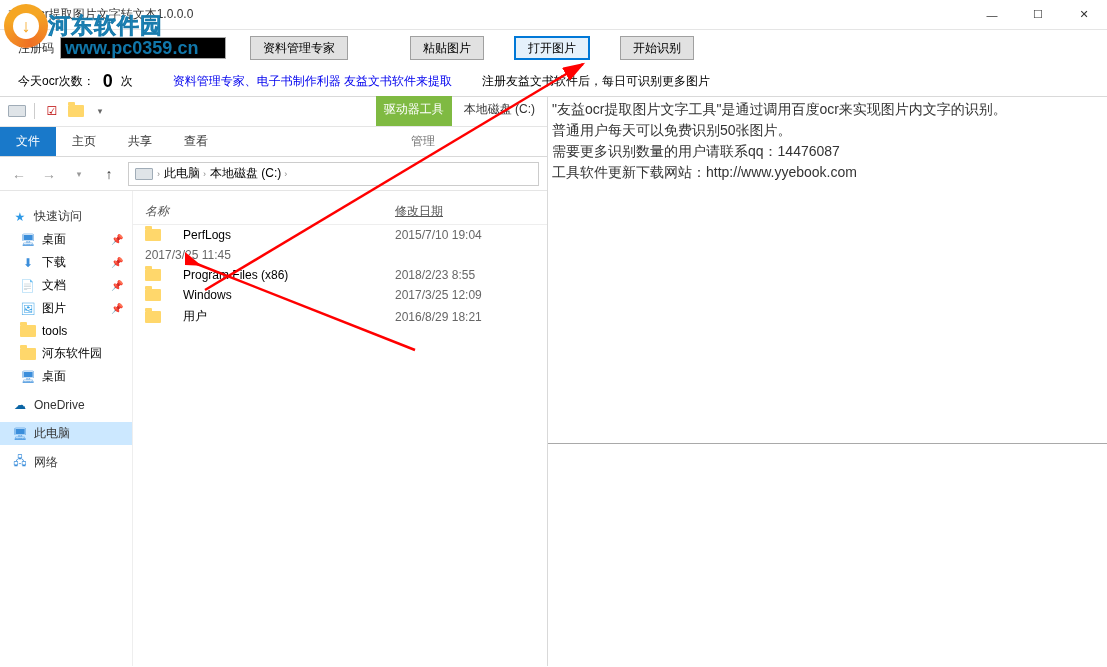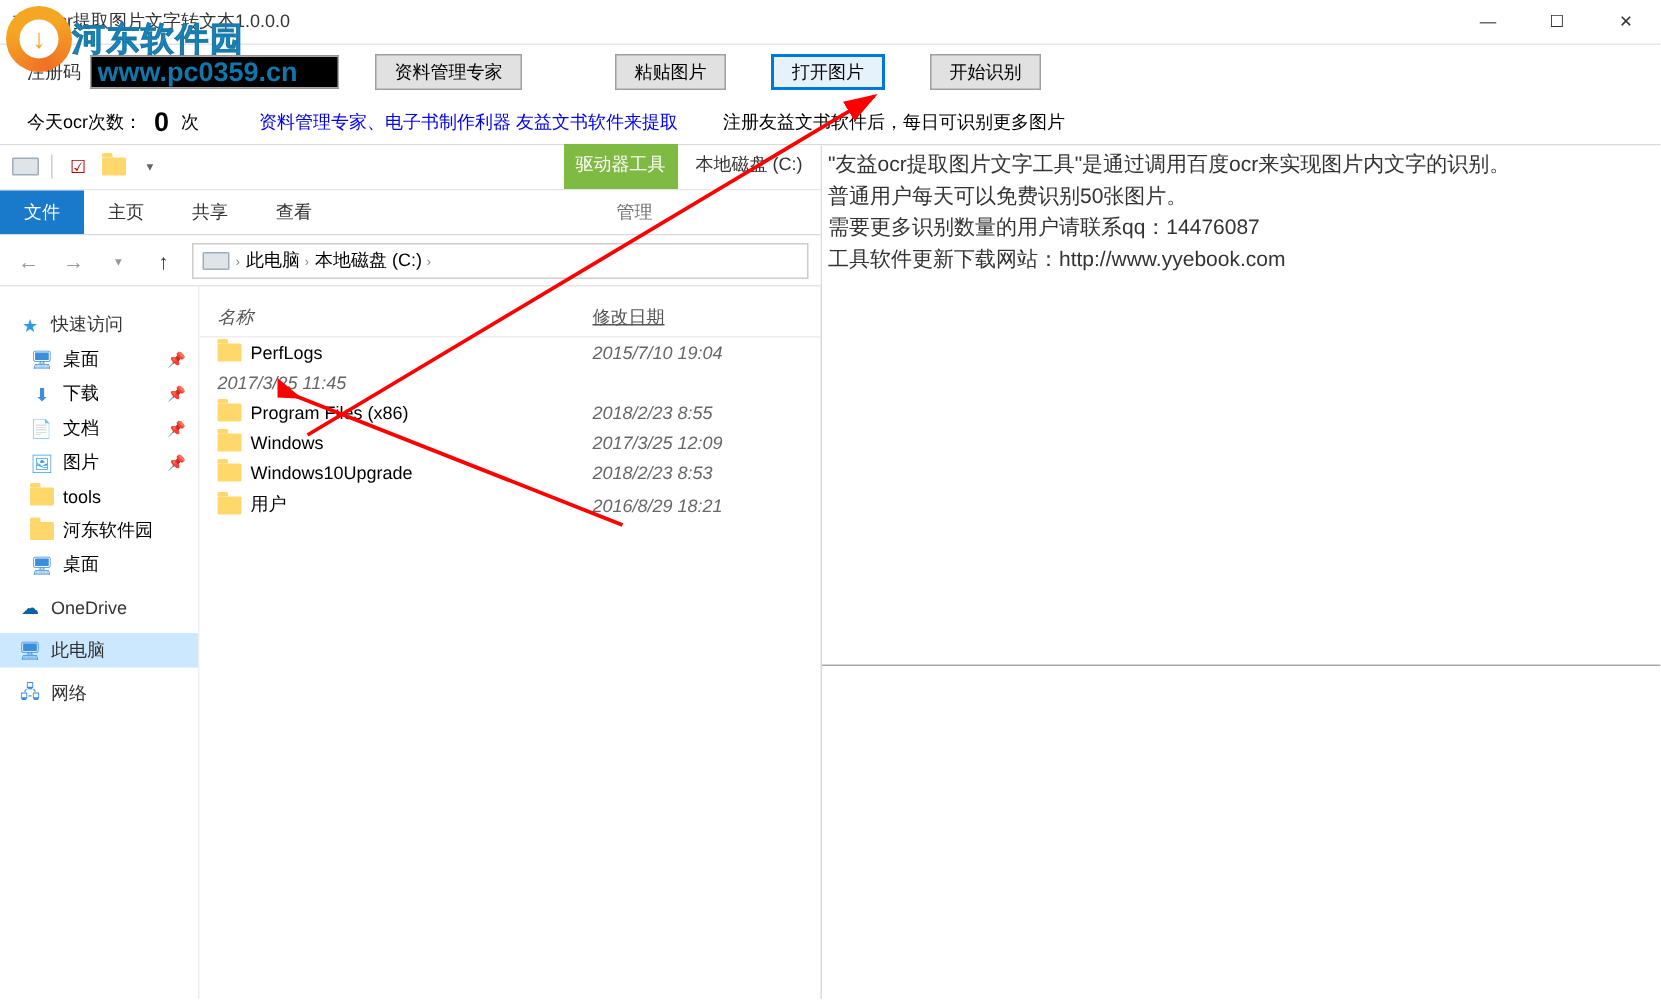--- a/index.html
+++ b/index.html
@@ -68,22 +68,22 @@
     .tree-icon { width: 16px; height: 16px; display: inline-flex; align-items: center; justify-content: center; }
     .pin { margin-left:auto; color:#888; font-size:10px; }
     .folder-ic { width:16px; height:12px; background:#ffd76b; border-radius:1px; position:relative; }
     .folder-ic::before{ content:""; position:absolute; top:-3px; left:0; width:7px; height:3px; background:#ffd76b; border-radius:1px 1px 0 0; }
     
     .filelist { flex: 1; padding: 8px 0; font-size: 12px; }
     .fl-header { display: flex; color: #555; padding: 4px 12px; border-bottom: 1px solid #eee; }
     .col-name { width: 250px; font-style: italic; }
     .col-date { width: 140px; text-decoration: underline; }
     .fl-row { display: flex; align-items: center; padding: 3px 12px; cursor: pointer; }
-    .fl-name { width: 250px; display:flex; align-items:center; gap:6px; }
-    .fl-date { width: 140px; color: #666; font-style: italic; }
+    .fl-name { width: 250px; display:flex; align-items:center; gap:22px; }
+    .fl-date { width: 140px; color: #666; }
     
     .ic-star{ color:#2e99e6; }
     .ic-desktop{ color:#3b8edb; }
     .ic-download{ color:#3b8edb; }
     .ic-doc{ color:#888; }
     .ic-pic{ color:#37a0e6; }
     .ic-onedrive{ color:#0a64a4; }
     .ic-pc{ color:#3b8edb; }
     .ic-net{ color:#3b8edb; }
     .ic-drive{ width:18px; height:12px; background:#dfe4e8; border:1px solid #a0acb7; border-radius:1px; display:inline-block; position:relative; }
@@ -265,27 +265,20 @@
             <div class="fl-row">
               <div class="fl-name">
                 <span class="folder-ic"></span>
                 <span>Windows</span>
               </div>
               <div class="fl-date">2017/3/25 12:09</div>
             </div>
             <div class="fl-row">
               <div class="fl-name">
                 <span class="folder-ic"></span>
-                <span>Windows10Upgrade</span>
-              </div>
-              <div class="fl-date">2018/2/23 8:53</div>
-            </div>
-            <div class="fl-row">
-              <div class="fl-name">
-                <span class="folder-ic"></span>
                 <span>用户</span>
               </div>
               <div class="fl-date">2016/8/29 18:21</div>
             </div>
           </div>
       </div>
     </div>
   </div>
 
   <div class="right-pane">

